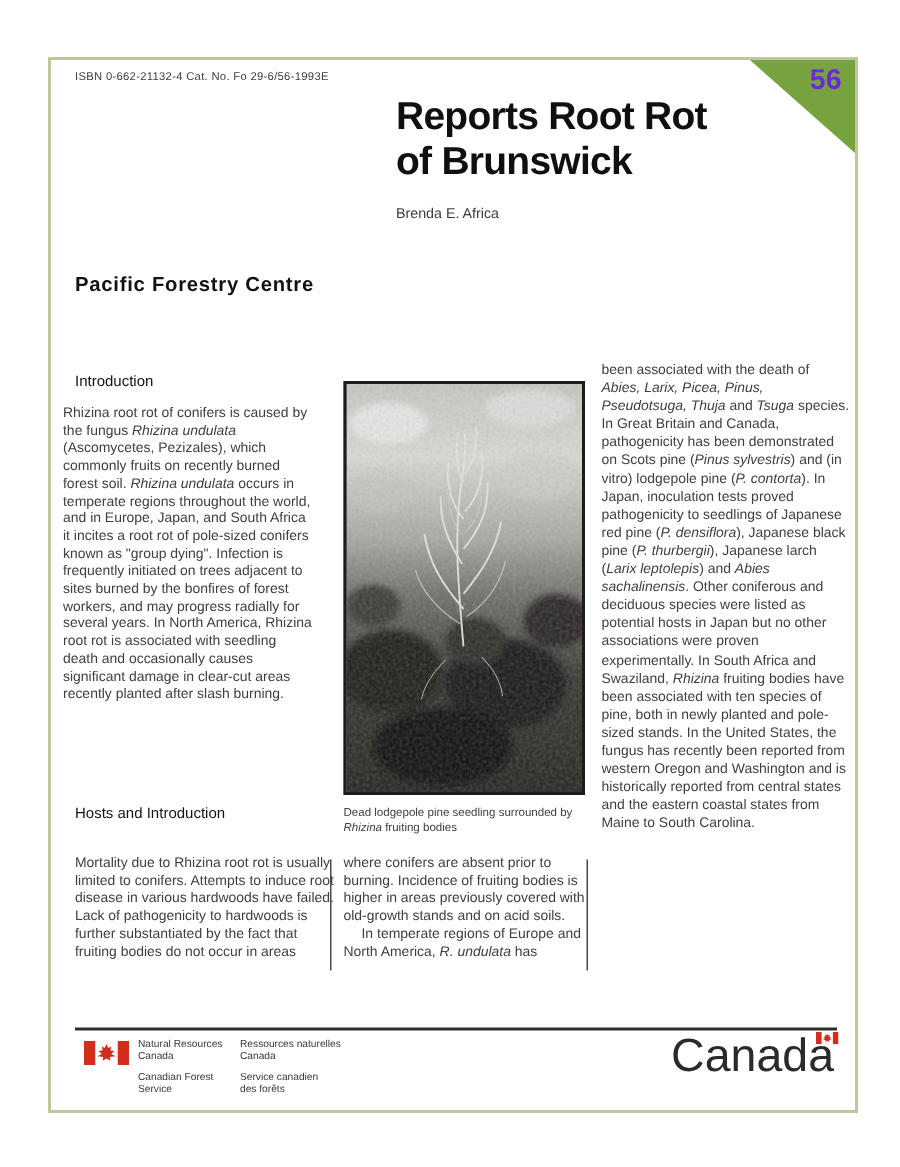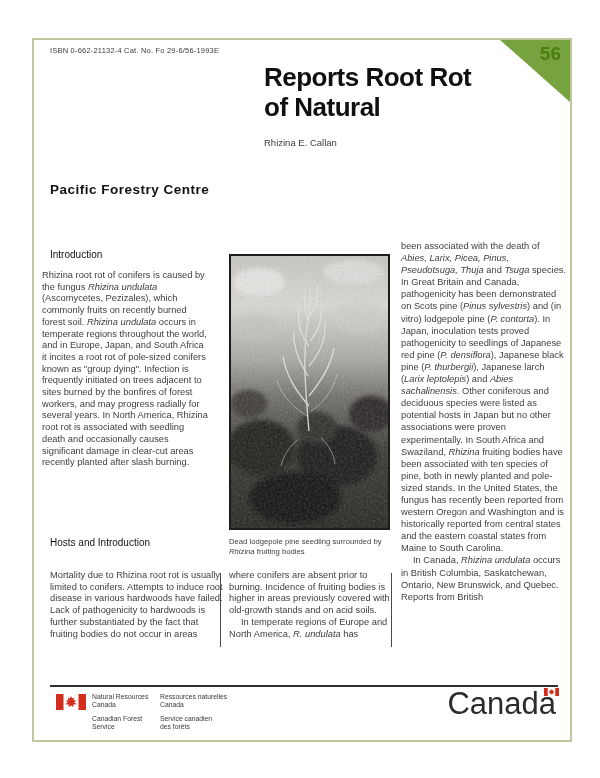--- a/index.html
+++ b/index.html
@@ -10,21 +10,21 @@
   }
   .isbn {
     position:absolute; left:16px; top:6px; font-size:7.5px; letter-spacing:0.2px; color:#3c3c3c;
   }
   .corner {
     position:absolute; top:0; right:0; width:0; height:0;
     border-top:62px solid var(--logo-green, #76a23f);
     border-left:70px solid transparent;
   }
   .issue {
-    position:absolute; top:3px; right:9px; font-size:19px; font-weight:bold; color:#4d7c0f;
+    position:absolute; top:3px; right:9px; font-size:19px; font-weight:bold; color:#6d28d9;
   }
   .logo-box {
     position:absolute; left:16px; top:23px; width:204px; height:116px;
     background:var(--logo-green, #76a23f);
   }
   .logo-forest {
     position:absolute; left:60px; top:7px; color:#fff; font-weight:bold;
     font-size:13px; letter-spacing:7.5px; white-space:nowrap;
   }
   .logo-pest {
@@ -91,23 +91,23 @@
 
   <div class="isbn">ISBN 0-662-21132-4   Cat. No. Fo 29-6/56-1993E</div>
 
   <div class="corner"></div>
   <div class="issue">56</div>
 
   <div class="centre">Pacific Forestry Centre</div>
 
   <div class="title">
     <div>Reports Root Rot</div>
-    <div>of Natural</div>
-  </div>
-  <div class="author">Rhizina E. Callan</div>
+    <div>of Brunswick</div>
+  </div>
+  <div class="author">Brenda E. Africa</div>
 
   <div class="h intro-h">Introduction</div>
   <div class="body intro-p">Rhizina root rot of conifers is caused by the fungus <i>Rhizina undulata</i> (Ascomycetes, Pezizales), which commonly fruits on recently burned forest soil. <i>Rhizina undulata</i> occurs in temperate regions throughout the world, and in Europe, Japan, and South Africa it incites a root rot of pole-sized conifers known as "group dying". Infection is frequently initiated on trees adjacent to sites burned by the bonfires of forest workers, and may progress radially for several years. In North America, Rhizina root rot is associated with seedling death and occasionally causes significant damage in clear-cut areas recently planted after slash burning.</div>
 
   <div class="photo">
     <svg width="157" height="272" viewBox="0 0 157 272" preserveAspectRatio="none">
       <defs>
         <linearGradient id="soil" x1="0" x2="0" y1="0" y2="1">
           <stop offset="0" stop-color="#c8c6c2"></stop>
           <stop offset="0.18" stop-color="#dbd9d5"></stop>
@@ -171,21 +171,20 @@
 
   <div class="body col2">
     <p>where conifers are absent prior to burning. Incidence of fruiting bodies is higher in areas previously covered with old-growth stands and on acid soils.</p>
     <p class="indent">In temperate regions of Europe and North America, <i>R. undulata</i> has</p>
   </div>
 
   <div class="vrule r2"></div>
 
   <div class="body col3">
     <p>been associated with the death of <i>Abies, Larix, Picea, Pinus, Pseudotsuga, Thuja</i> and <i>Tsuga</i> species. In Great Britain and Canada, pathogenicity has been demonstrated on Scots pine (<i>Pinus sylvestris</i>) and (in vitro) lodgepole pine (<i>P. contorta</i>). In Japan, inoculation tests proved pathogenicity to seedlings of Japanese red pine (<i>P. densiflora</i>), Japanese black pine (<i>P. thurbergii</i>), Japanese larch (<i>Larix leptolepis</i>) and <i>Abies sachalinensis</i>. Other coniferous and deciduous species were listed as potential hosts in Japan but no other associations were proven experimentally. In South Africa and Swaziland, <i>Rhizina</i> fruiting bodies have been associated with ten species of pine, both in newly planted and pole-sized stands. In the United States, the fungus has recently been reported from western Oregon and Washington and is historically reported from central states and the eastern coastal states from Maine to South Carolina.</p>
-    <p class="indent">In Canada, <i>Rhizina undulata</i> occurs in British Columbia, Saskatchewan, Ontario, New Brunswick, and Quebec. Reports from British</p>
   </div>
 
   <div class="footer-rule"></div>
 
   <svg class="flag-logo" width="30" height="16" viewBox="0 0 30 16">
     <rect class="flag-red" width="30" height="16"></rect>
     <rect class="flag-white" x="7.5" width="15" height="16"></rect>
     <polygon class="flag-red" points="15,2 16.2,4.6 18.2,3.6 17.6,6.2 20.2,6.6 18.2,8.6 21,10.2 17.2,10.6 17.6,13.2 15,11.6 12.4,13.2 12.8,10.6 9,10.2 11.8,8.6 9.8,6.6 12.4,6.2 11.8,3.6 13.8,4.6"></polygon>
   </svg>
 

